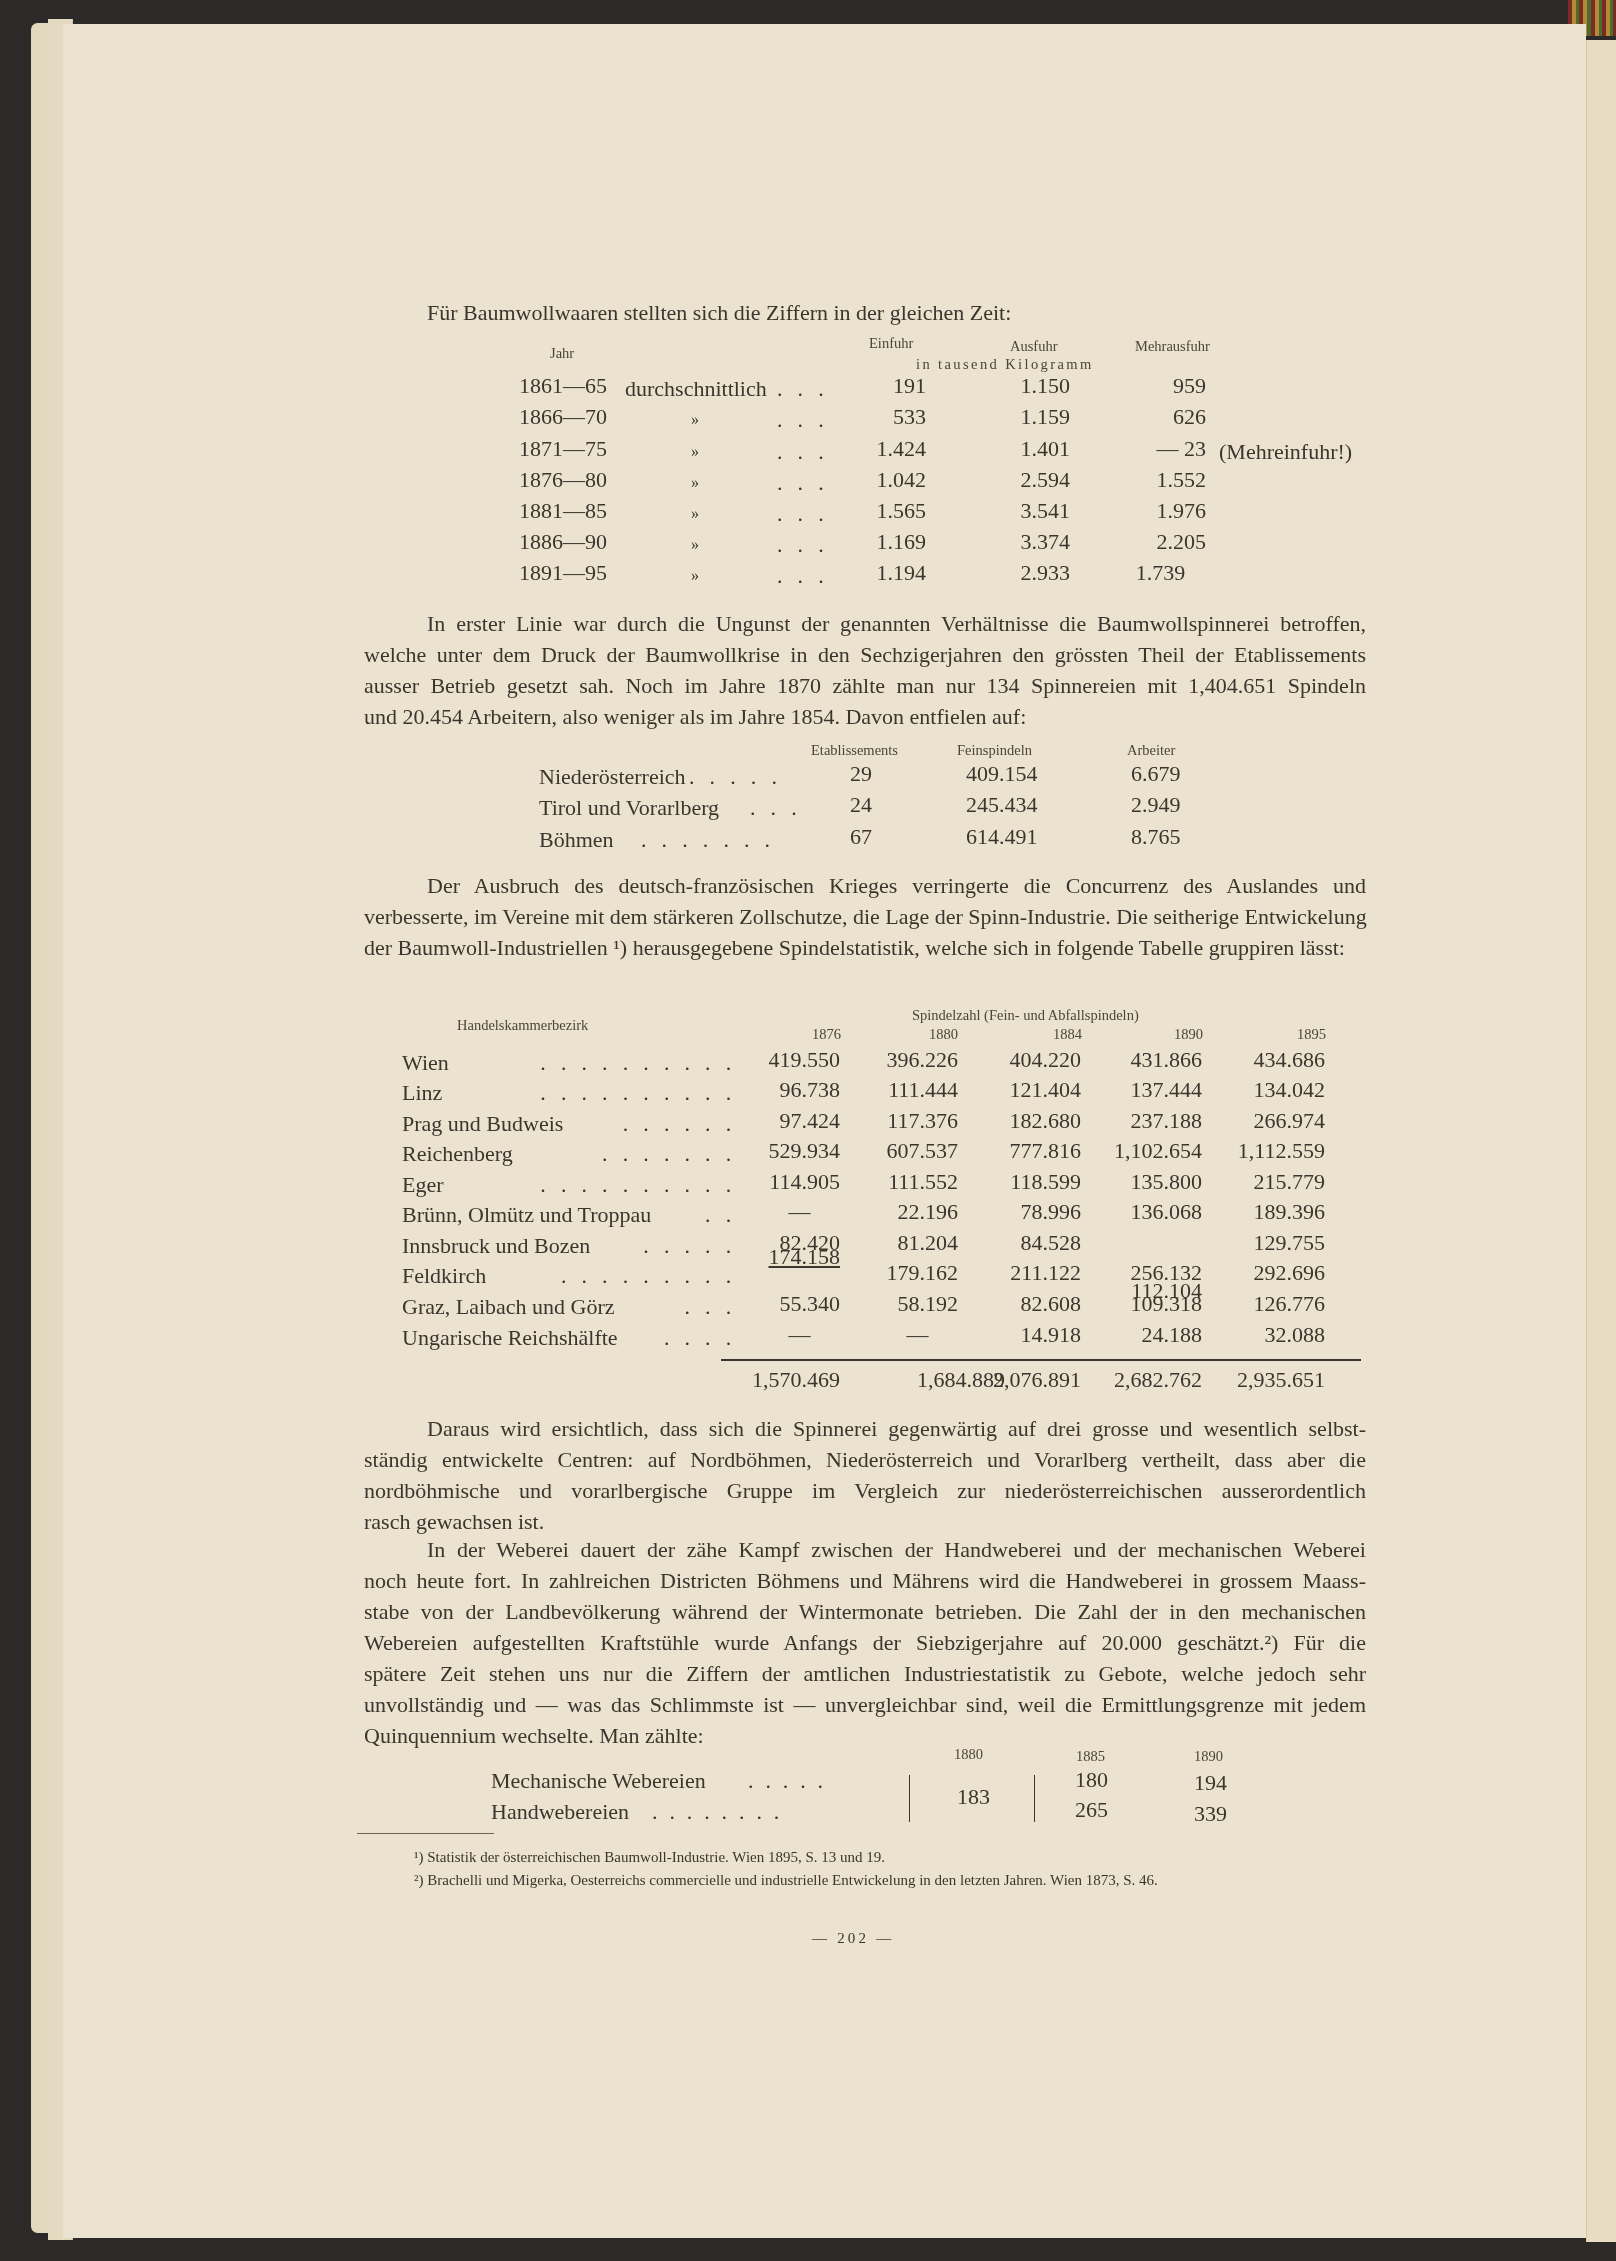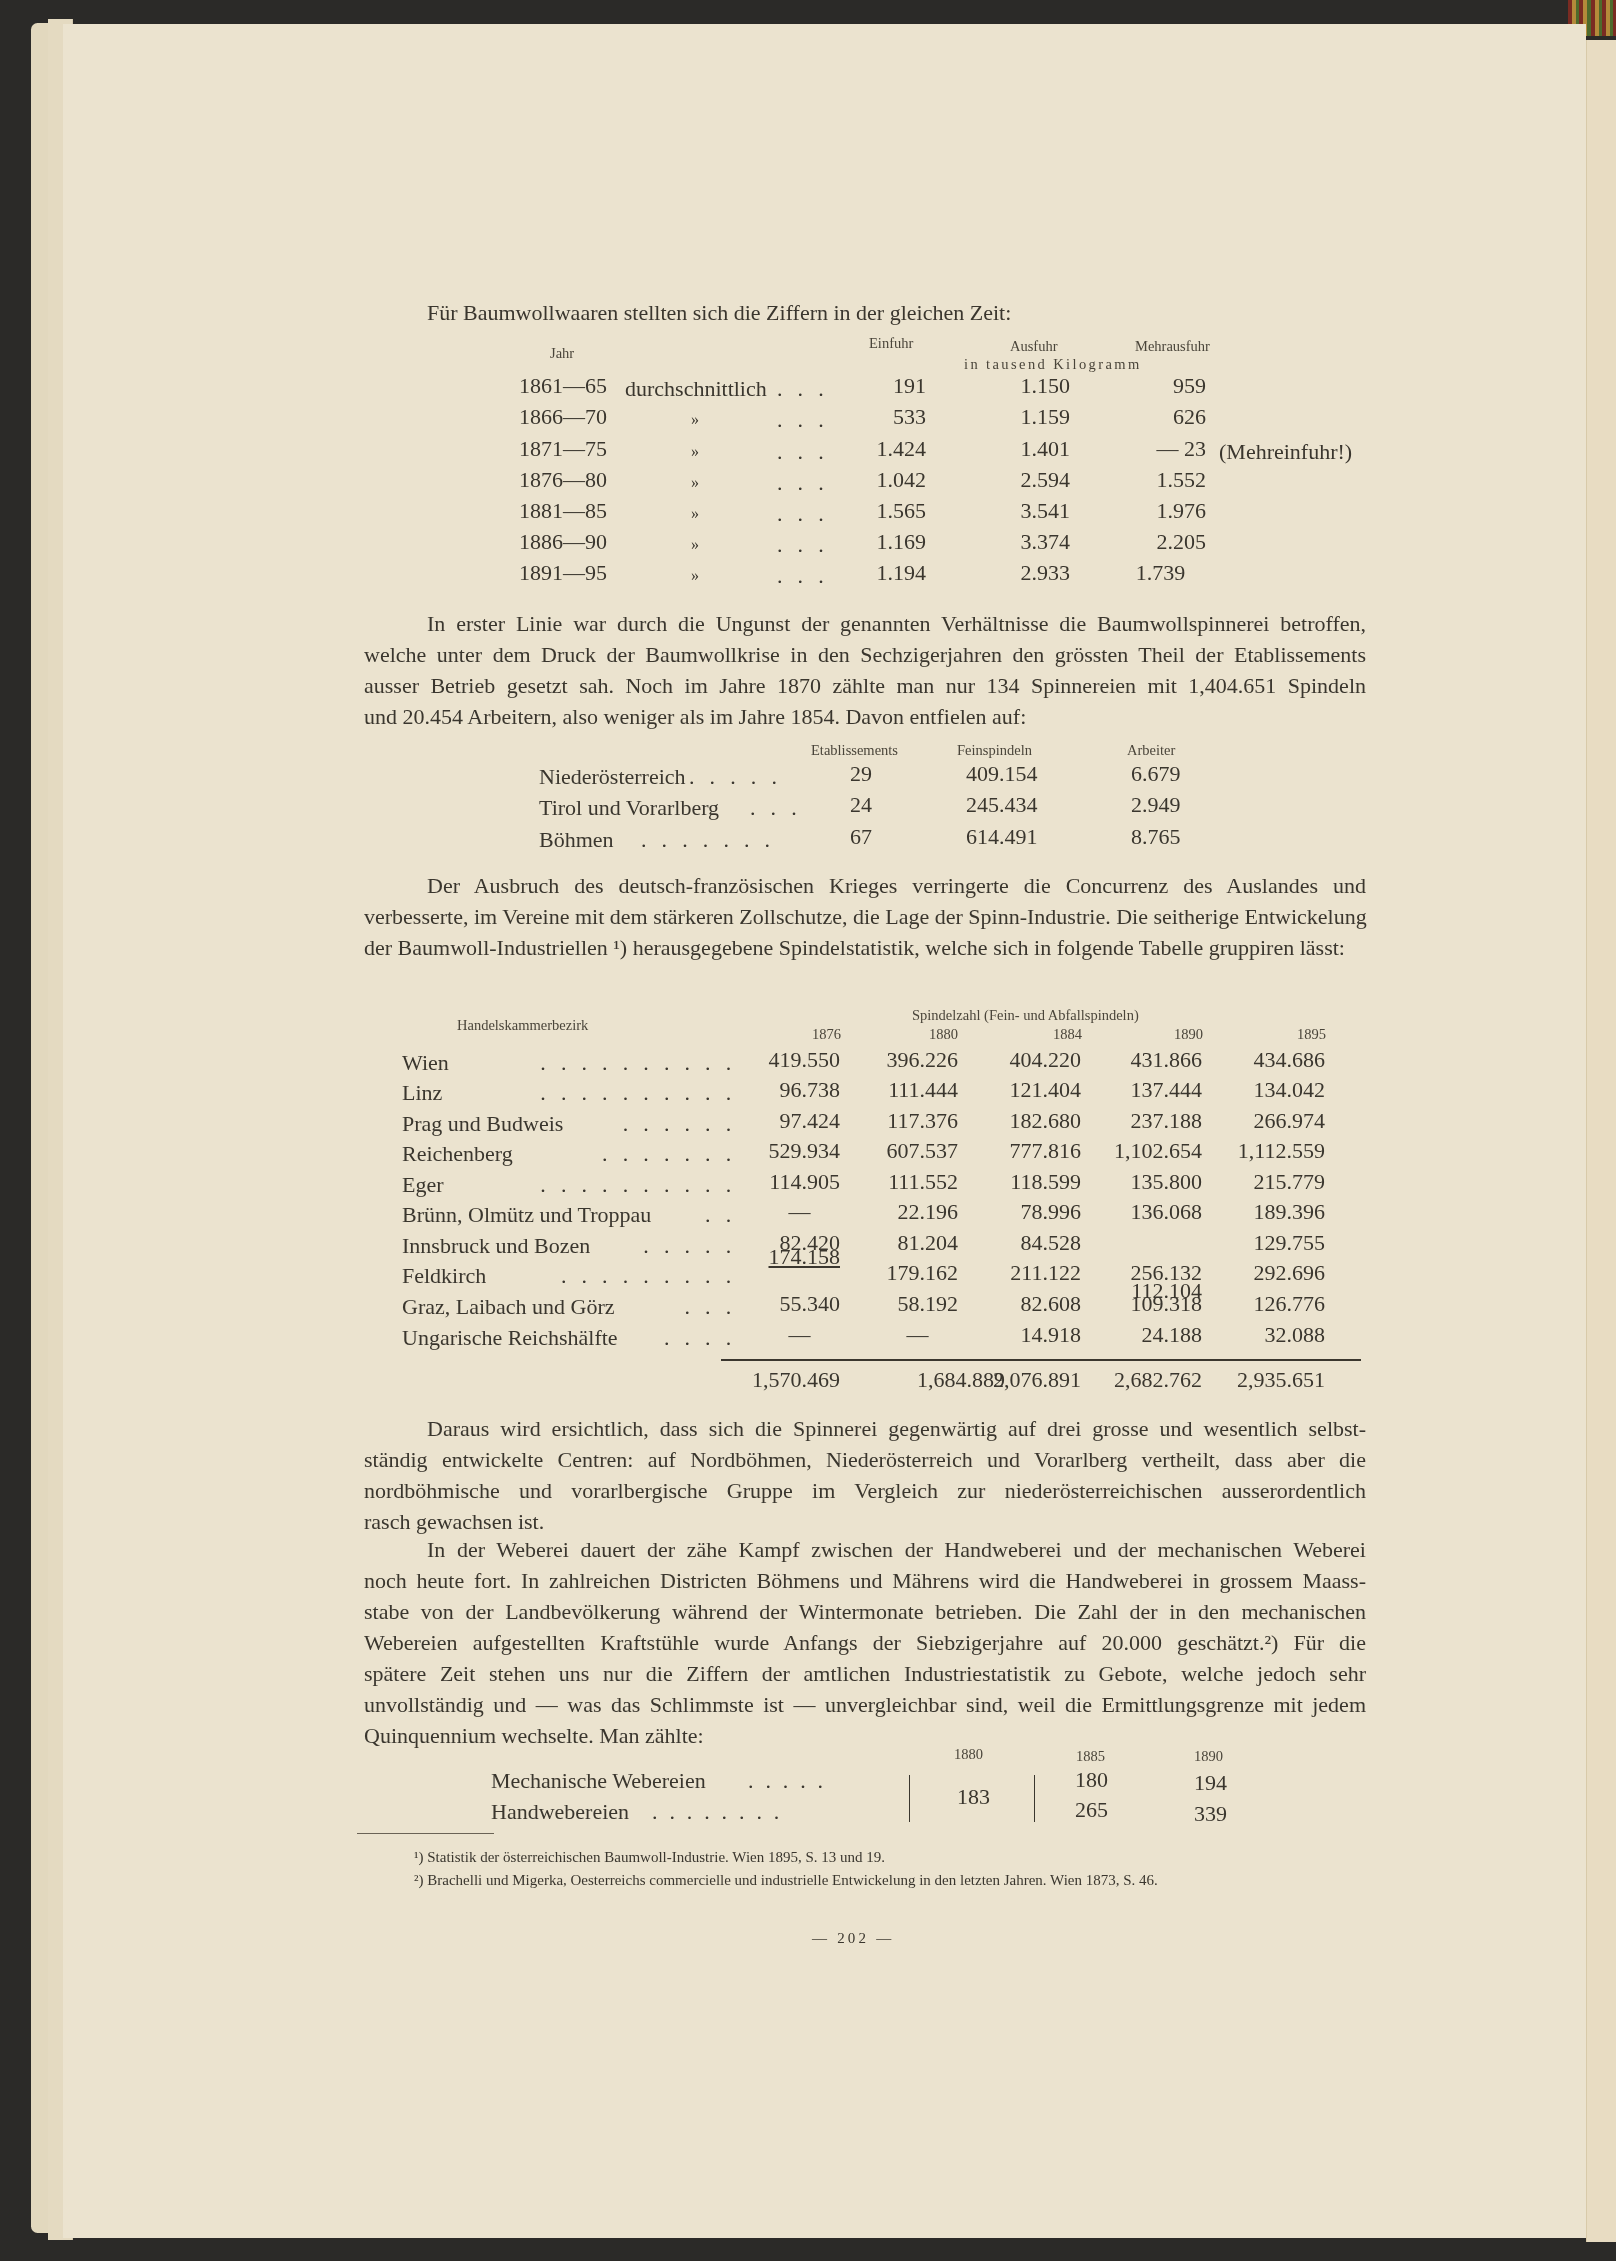--- a/index.html
+++ b/index.html
@@ -53,21 +53,21 @@
 <div class="rightstrip"></div>
 <div class="ribbon"></div>
 <div class="page"></div>
 
 <div class="abs body-text" style="left:427px; top:297px;">Für Baumwollwaaren stellten sich die Ziffern in der gleichen Zeit:</div>
 
 <div class="abs hdr" style="left:550px; top:345px;">Jahr</div>
 <div class="abs hdr" style="left:869px; top:335px;">Einfuhr</div>
 <div class="abs hdr" style="left:1010px; top:338px;">Ausfuhr</div>
 <div class="abs hdr" style="left:1135px; top:338px;">Mehrausfuhr</div>
-<div class="abs hdr spaced" style="left:964px; top:356px;">in tausend Kilogramm</div>
+<div class="abs hdr spaced" style="left:916px; top:356px;">in tausend Kilogramm</div>
 
 <div id="trade-rows">
     <div>
       <div class="abs num" style="left:519px;top:373px;">1861—65</div>
       <div class="abs body-text" style="left:625px;top:373px;">durchschnittlich</div>
       <div class="abs body-text" style="left:777px;top:373px;letter-spacing:4.8px;">. . .</div>
       <div class="abs num right" style="left:840px;width:86px;top:373px;">191</div>
       <div class="abs num right" style="left:986px;width:84px;top:373px;">1.150</div>
       <div class="abs num right" style="left:1115px;width:91px;top:373px;">959</div>
     </div>

